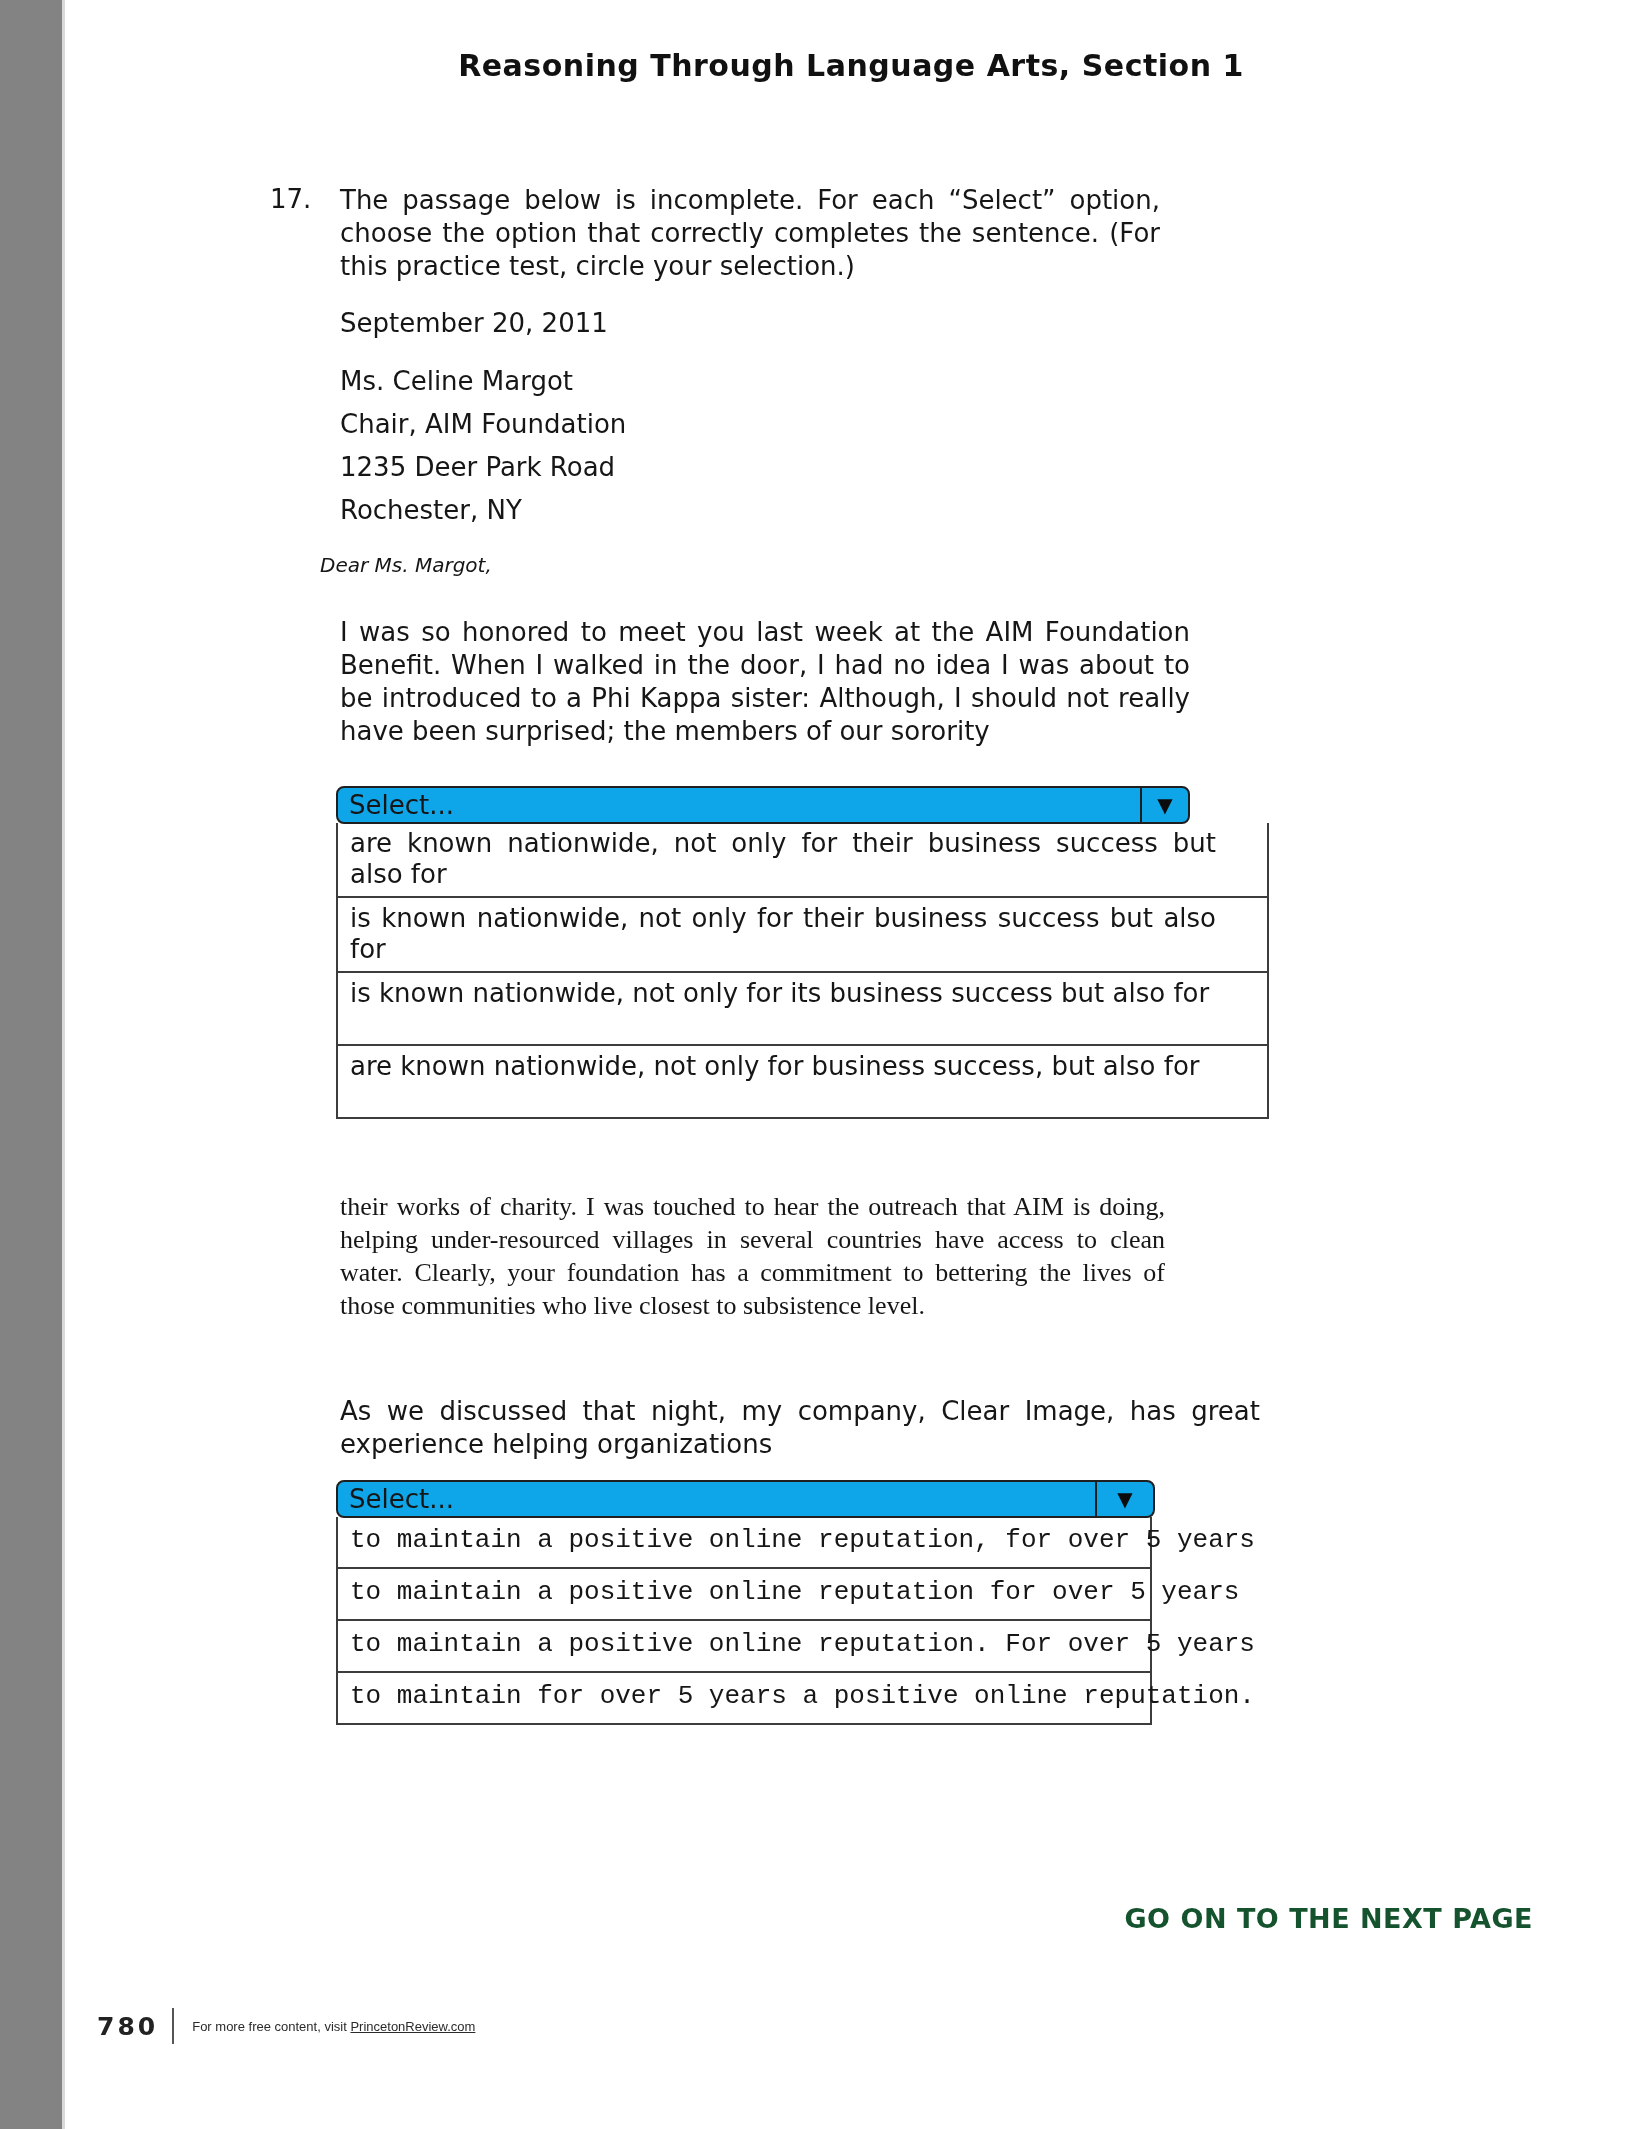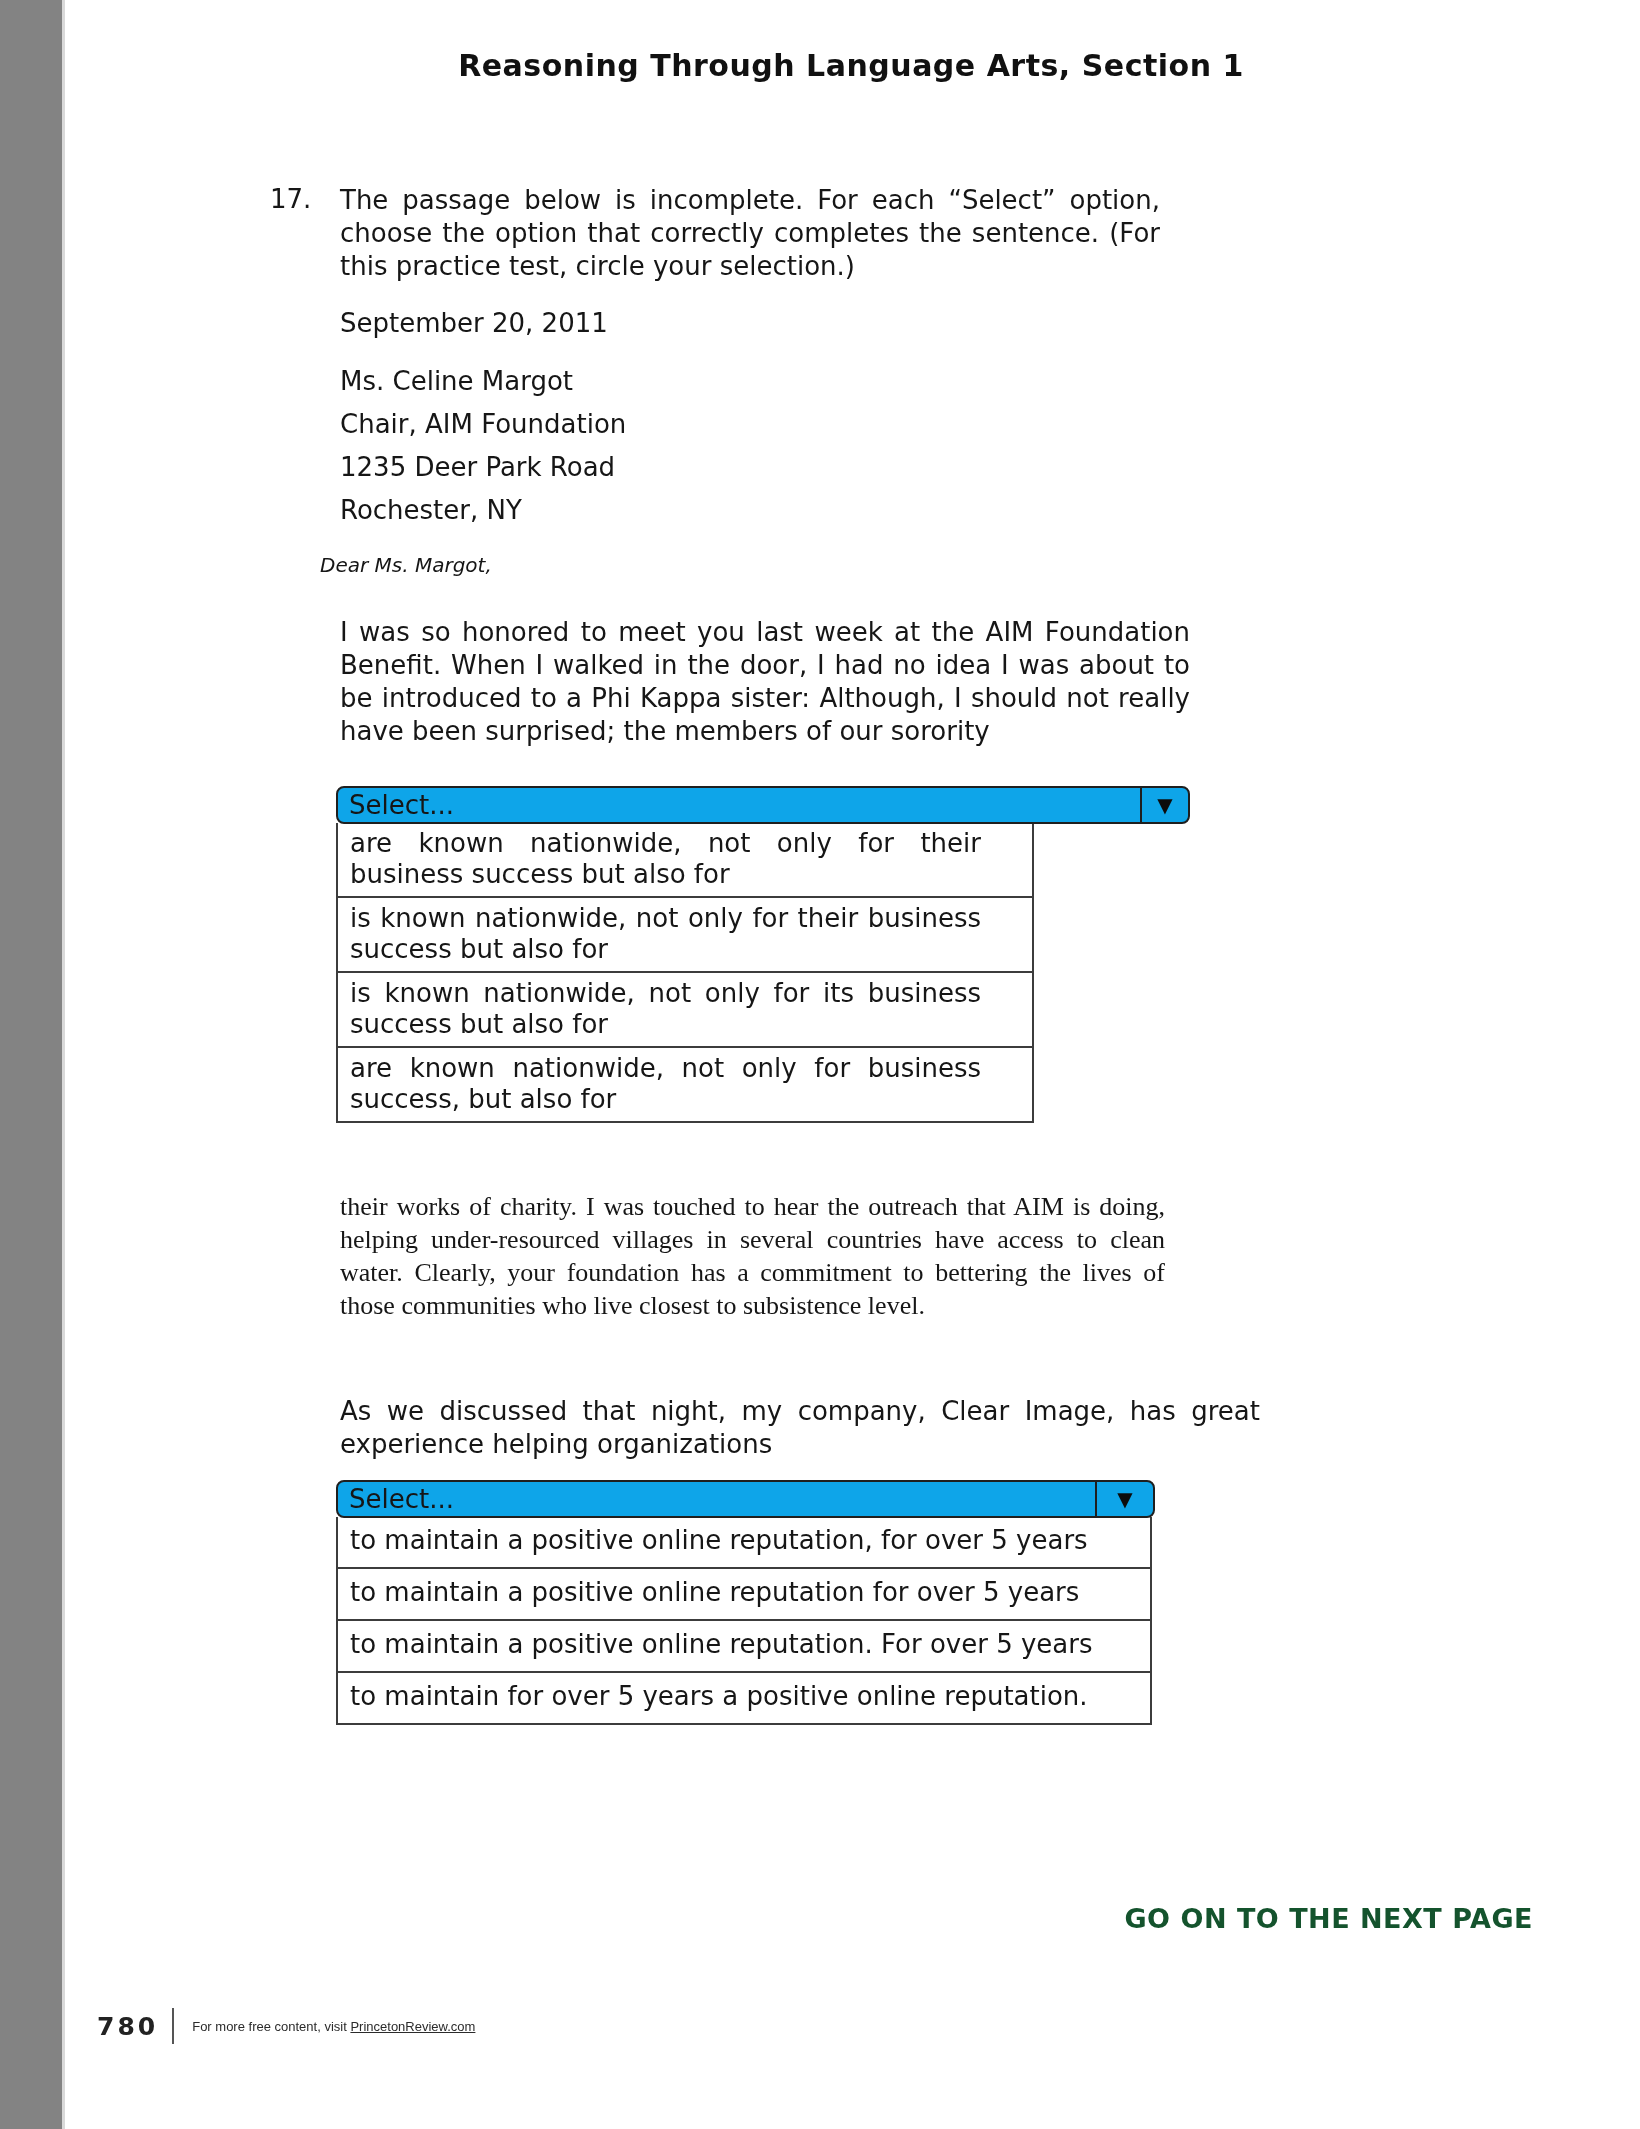--- a/index.html
+++ b/index.html
@@ -29,26 +29,26 @@
     position:relative;box-sizing:border-box;height:38px;border:2px solid #1f1f1f;border-radius:8px;
     background:#0ea5e9;display:flex;align-items:center;padding-left:11px;font-size:26px;z-index:2;
   }
   .arrow-cell{
     position:absolute;top:0;bottom:0;right:0;width:46px;border-left:2px solid #1f1f1f;
     display:flex;align-items:center;justify-content:center;
   }
   .dd2 .arrow-cell{width:56px;}
   .arrow{font-size:20px;line-height:1;color:#0c0c0c;}
   .options{box-sizing:border-box;border:2px solid #3c3c3c;border-top:none;background:#fff;margin-top:-1px;}
-  .dd1 .options{width:698px;}
+  .dd1 .options{width:933px;}
   .dd2 .options{width:816px;}
   .option{box-sizing:border-box;font-size:26px;background:#fff;}
   .option + .option{border-top:2px solid #3c3c3c;}
   .dd1 .option{min-height:73px;padding:5px 51px 6px 12px;line-height:31px;text-align:justify;}
-  .dd2 .option{min-height:48px;padding:8px 12px 12px 12px;line-height:30px;white-space:nowrap;}
+  .dd2 .option{min-height:48px;padding:8px 12px 12px 12px;line-height:30px;white-space:nowrap;font-family:Liberation Mono, monospace;}
   .go-on{position:absolute;right:107px;top:1903px;font-size:27px;font-weight:bold;letter-spacing:.5px;color:#14532d;}
   .footer{position:absolute;left:97px;top:2008px;display:flex;align-items:center;}
   .pg{font-size:25px;font-weight:bold;letter-spacing:3px;color:#222;}
   .vline{display:inline-block;width:2px;height:36px;background:#555;margin-left:14px;margin-right:18px;}
   .ftext{font-family:"Liberation Sans","DejaVu Sans",sans-serif;font-size:13px;color:#2b2b2b;}
   .flink{color:#2b2b2b;text-decoration:underline;cursor:pointer;}
 </style>
 </head>
 <body>
 

